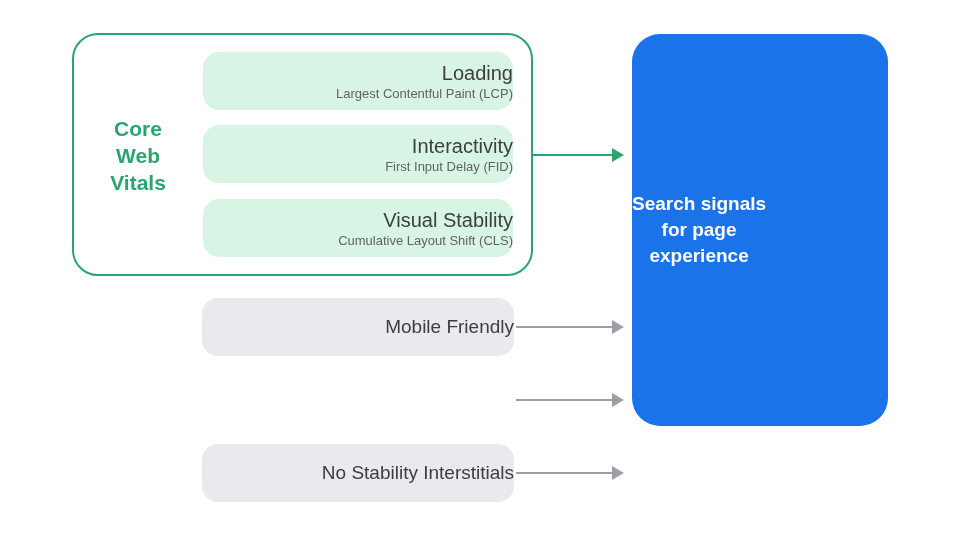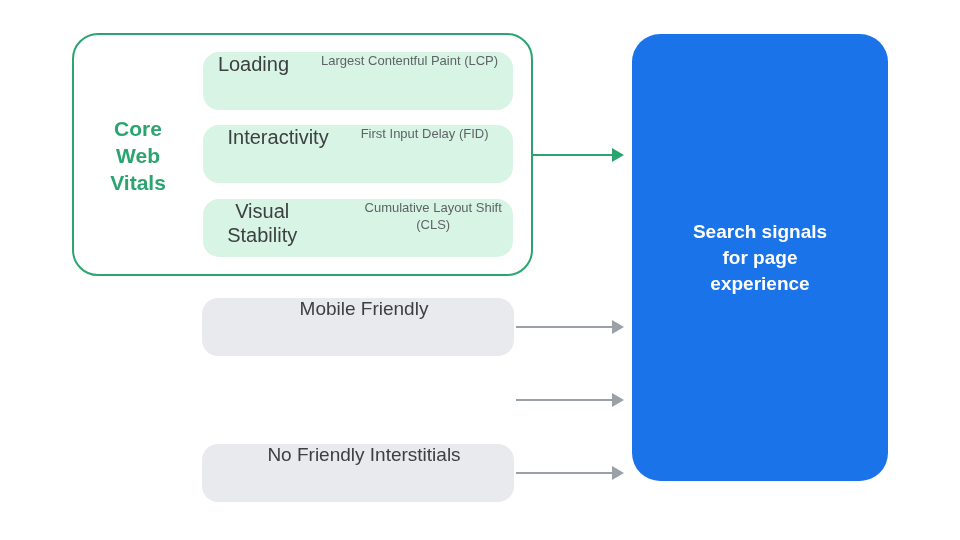--- a/index.html
+++ b/index.html
@@ -49,22 +49,22 @@
     font-weight: bold;
     line-height: 27px;
     color: var(--green, #2CA470);
     white-space: pre-line;
   }
   .pill {
     position: absolute;
     box-sizing: border-box;
     border-radius: 16px;
     display: flex;
-    flex-direction: row;
-    align-items: flex-start;
+    flex-direction: column;
+    align-items: flex-end;
     justify-content: center;
     text-align: center;
   }
   .pill.green {
     left: 129px;
     width: 310px;
     height: 58px;
     background: var(--green_light, #D8F4E4);
   }
   .pill-title {
@@ -114,26 +114,26 @@
   .arrow.green-arrow .head { border-left: 12px solid var(--green, #2CA470); }
   .arrow.gray-arrow .shaft { background: var(--gray_arrow, #9AA0A6); }
   .arrow.gray-arrow .head { border-left: 12px solid var(--gray_arrow, #9AA0A6); }
 
   
   .result-box {
     position: absolute;
     left: 632px;
     top: 34px;
     width: 256px;
-    height: 447px;
+    height: 392px;
     background: var(--blue, #1A73E8);
     border-radius: 28px;
     display: flex;
     align-items: center;
-    justify-content: center;
+    justify-content: flex-start;
   }
   .result-text {
     color: var(--white, #fff);
     font-size: 19px;
     font-weight: bold;
     line-height: 26px;
     text-align: center;
     white-space: pre-line;
   }
 </style>
@@ -175,21 +175,21 @@
     <div class="shaft"></div>
     <div class="head"></div>
   </div>
 
   <div class="arrow gray-arrow" style="left:516px; top:392px; width:108px">
     <div class="shaft"></div>
     <div class="head"></div>
   </div>
 
   <div class="pill gray" style="top:444px">
-    <div class="gray-label">No Friendly Interstitials</div>
+    <div class="gray-label">No Stability Interstitials</div>
   </div>
   <div class="arrow gray-arrow" style="left:516px; top:465px; width:108px">
     <div class="shaft"></div>
     <div class="head"></div>
   </div>
 
   <div class="result-box">
     <div class="result-text">Search signals
 for page
 experience</div>

